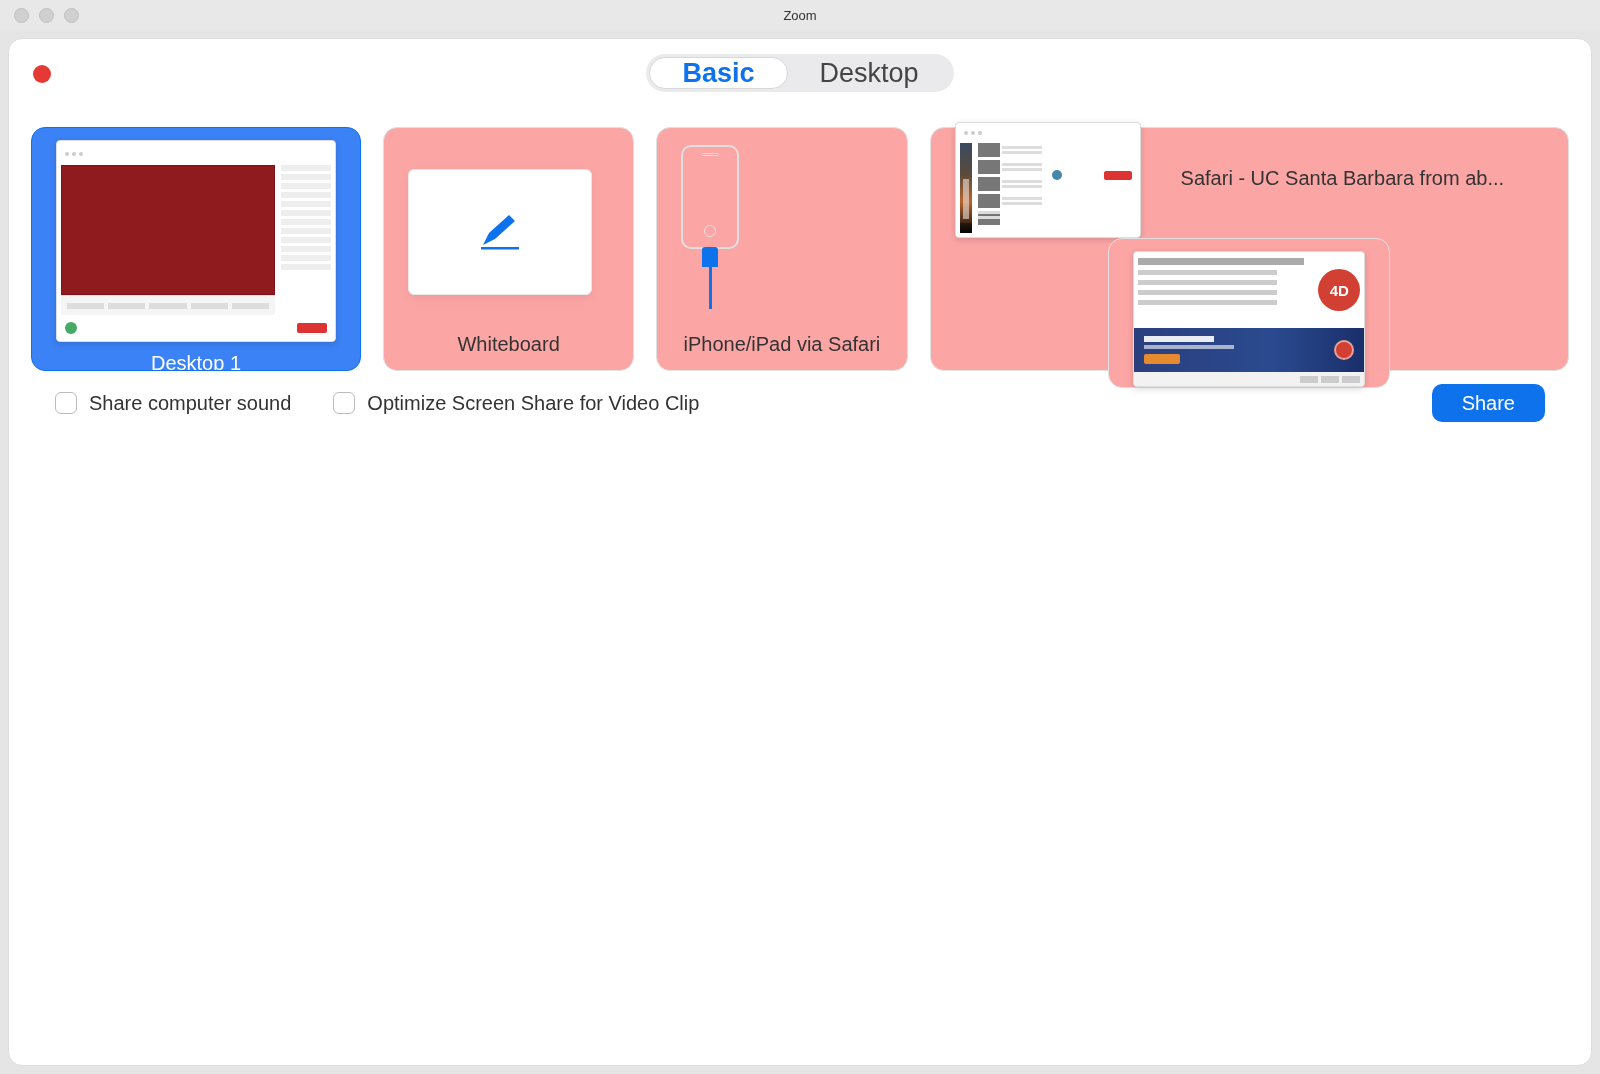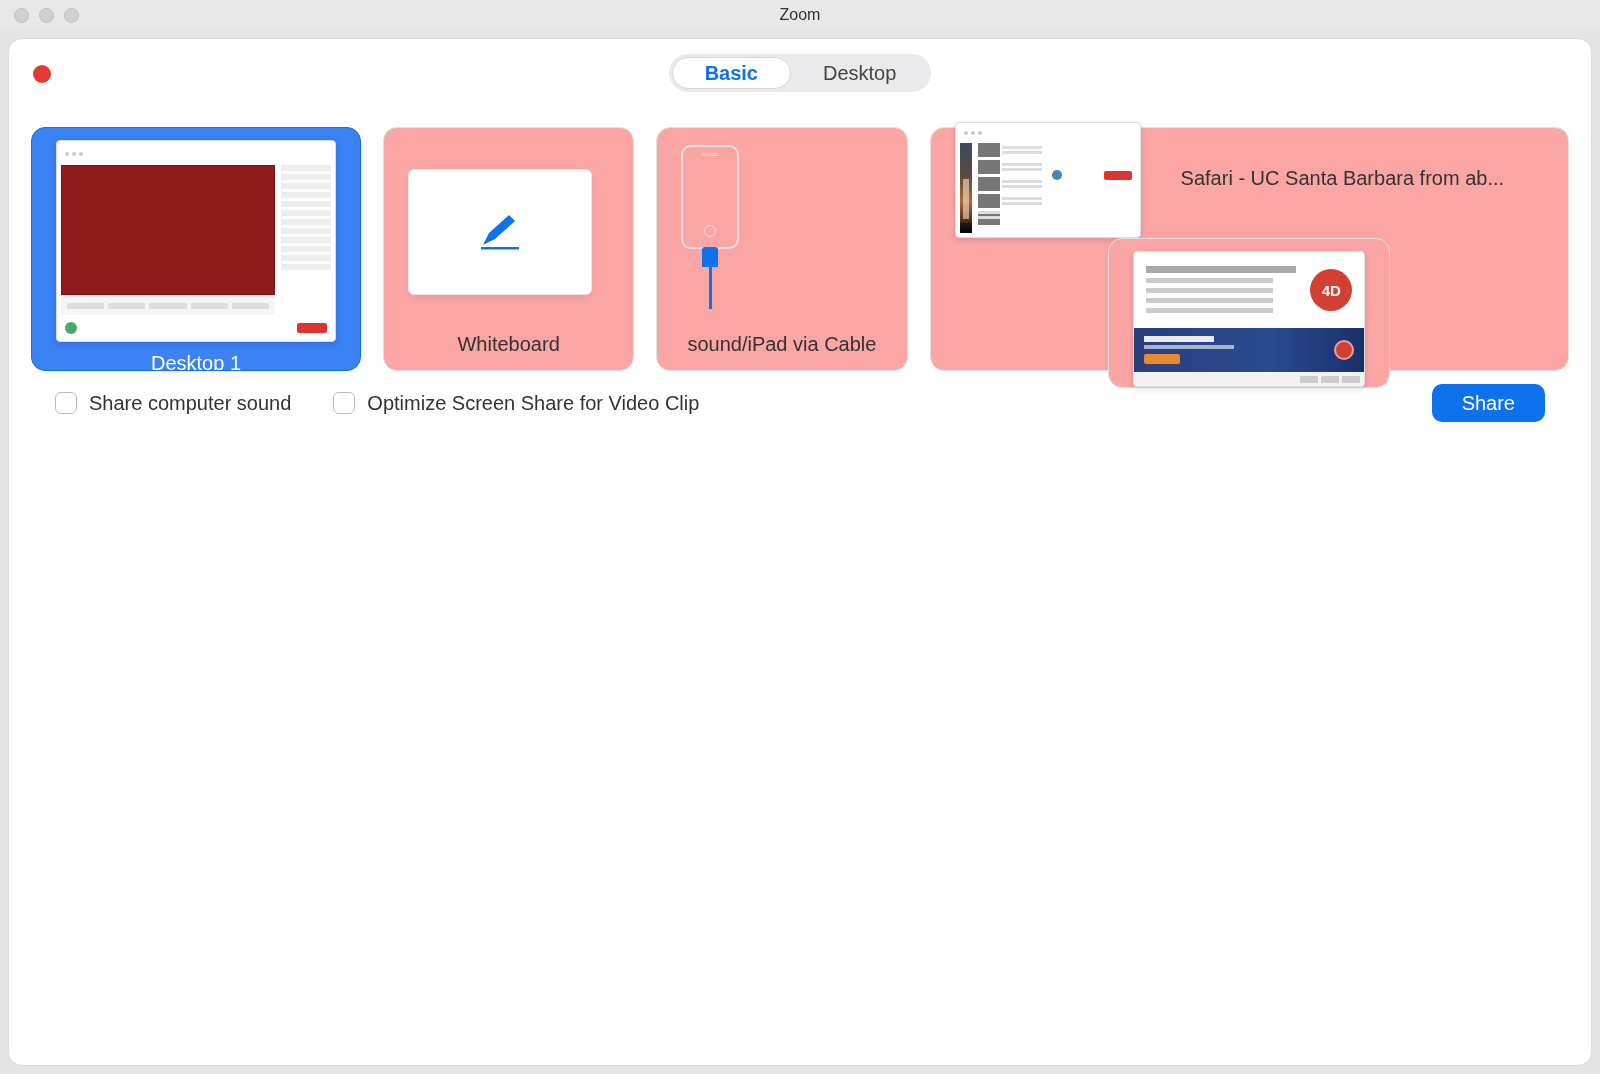--- a/index.html
+++ b/index.html
@@ -31,21 +31,21 @@
       width: 15px;
       height: 15px;
       border-radius: 50%;
       background: #d0d0d0;
       border: 1px solid #c0c0c0;
     }
     .titlebar-title {
       position: absolute;
       left: 50%;
       transform: translateX(-50%);
-      font-size: 16px;
+      font-size: 13px;
       color: #333;
     }
     .window {
       margin: 8px;
       width: calc(100% - 16px);
       height: calc(100% - 46px);
       background: #fff;
       border-radius: 14px;
       border: 1px solid #ddd;
       position: relative;
@@ -75,21 +75,21 @@
       border-radius: 19px;
       align-items: center;
       padding: 3px;
     }
     .tab {
       padding: 0 32px;
       height: 32px;
       display: flex;
       align-items: center;
       justify-content: center;
-      font-size: 20px;
+      font-size: 27px;
       border-radius: 16px;
       cursor: pointer;
       color: #444;
     }
     .tab.active {
       background: #fff;
       color: #0e72ed;
       font-weight: 600;
       border: 1px solid #d8d8da;
     }
@@ -328,21 +328,21 @@
       width: 232px;
       background: #fff;
       border: 1px solid #ddd;
       border-radius: 4px;
       box-shadow: 0 2px 6px rgba(0,0,0,0.15);
       overflow:hidden;
     }
     .thumb-4d .top {
       display:flex;
       height:76px;
-      padding: 12px;
+      padding: 4px;
       gap: 6px;
     }
     .thumb-4d .top .list {
       flex:1;
       display:flex;
       flex-direction:column;
       gap:5px;
       padding-top:2px;
     }
     .thumb-4d .top .list span { height:5px; background:#ccc; display:block; width:80%; }
@@ -493,21 +493,21 @@
           <div class="phone-cable-container">
             <div class="phone-outline" style="height:104px;">
               <div class="speaker"></div>
               <div></div>
               <div class="home"></div>
             </div>
             <div class="cable-plug"></div>
             <div class="cable-wire"></div>
           </div>
         </div>
-        <div class="card-label">sound/iPad via Cable</div>
+        <div class="card-label">iPhone/iPad via Safari</div>
       </div>
 
       <div class="card">
         <div class="card-preview-area">
           <div class="thumb-safari">
             <div class="thumb-chrome">
                 <div class="tiny-dot"></div>
                 <div class="tiny-dot"></div>
                 <div class="tiny-dot"></div>
               </div>

